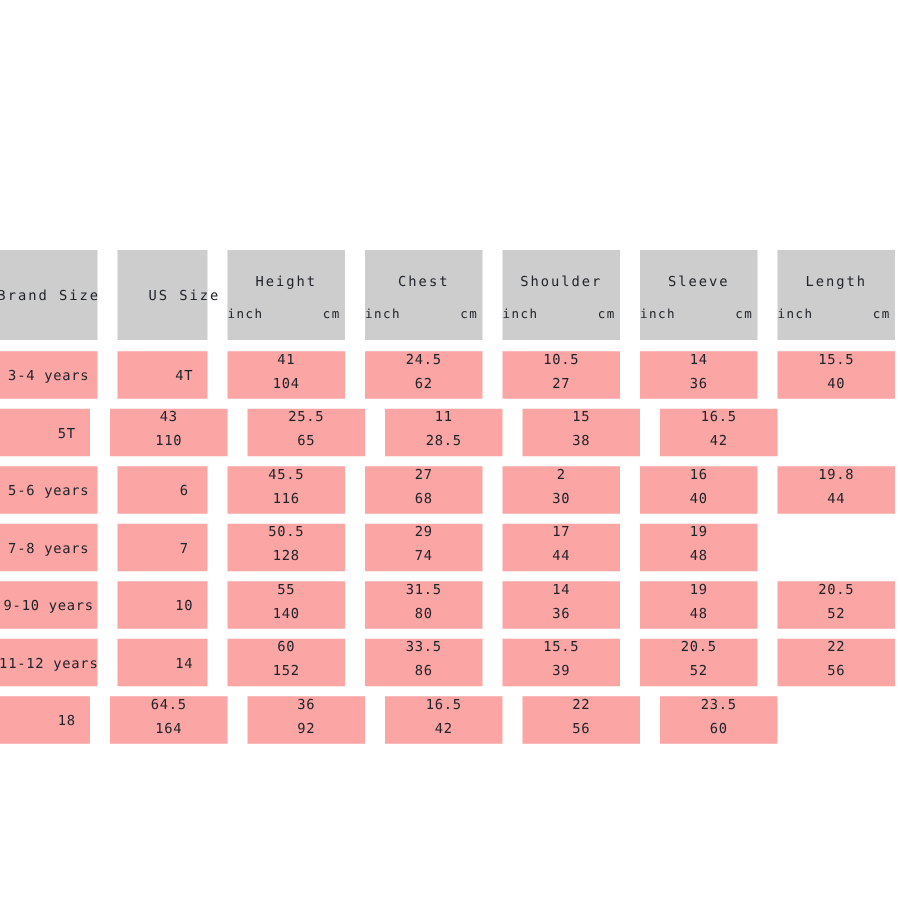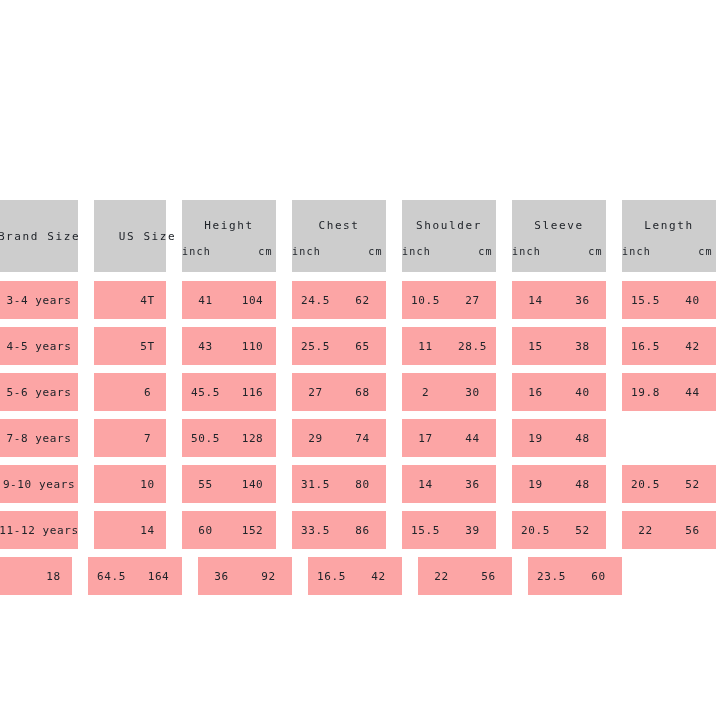--- a/index.html
+++ b/index.html
@@ -102,20 +102,21 @@
   .data-cell:last-child { margin-right: 0; }
 
   .data-cell .val {
     font-size: 11px;
     letter-spacing: 0.6px;
     color: #20242a;
     white-space: nowrap;
   }
   .data-cell.dual {
     justify-content: stretch;
+    flex-direction: column;
   }
   .data-cell.dual .val {
     flex: 1 1 0;
     text-align: center;
   }
 
   
   .col-brand    { width: 78px; }
   .col-us       { width: 72px; padding-left: 35px; }
   .col-measure  { width: 94px; }
@@ -190,23 +191,20 @@
         <div class="data-cell dual col-measure">
           <div class="val">14</div>
           <div class="val">36</div>
         </div>
         <div class="data-cell dual col-measure">
           <div class="val">15.5</div>
           <div class="val">40</div>
         </div>
       </div>
       <div class="chart-row data-row">
-        <div class="data-cell col-brand">
-          <div class="val">4-5 years</div>
-        </div>
         <div class="data-cell col-us">
           <div class="val">5T</div>
         </div>
         <div class="data-cell dual col-measure">
           <div class="val">43</div>
           <div class="val">110</div>
         </div>
         <div class="data-cell dual col-measure">
           <div class="val">25.5</div>
           <div class="val">65</div>

